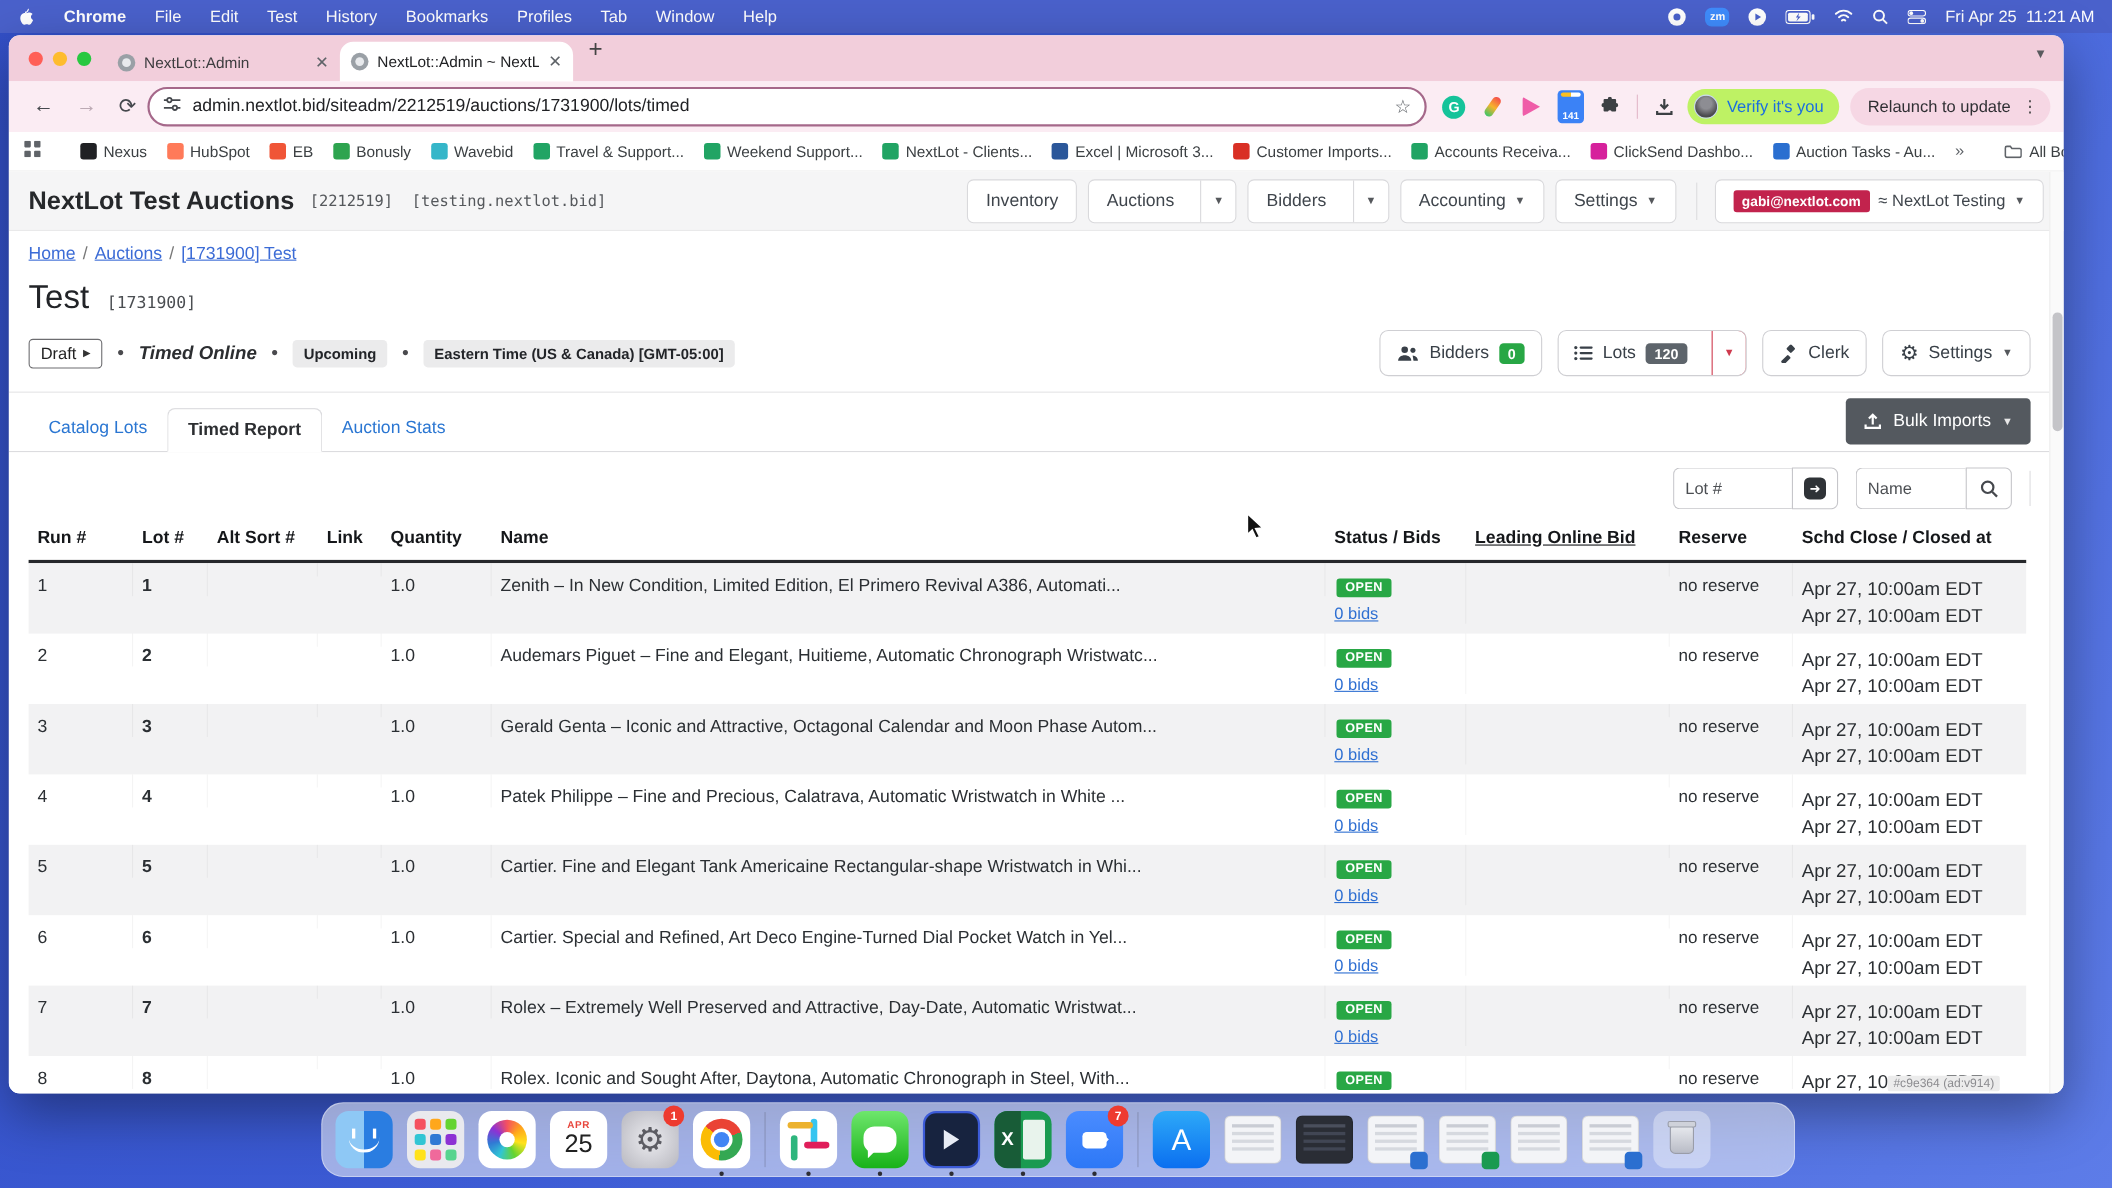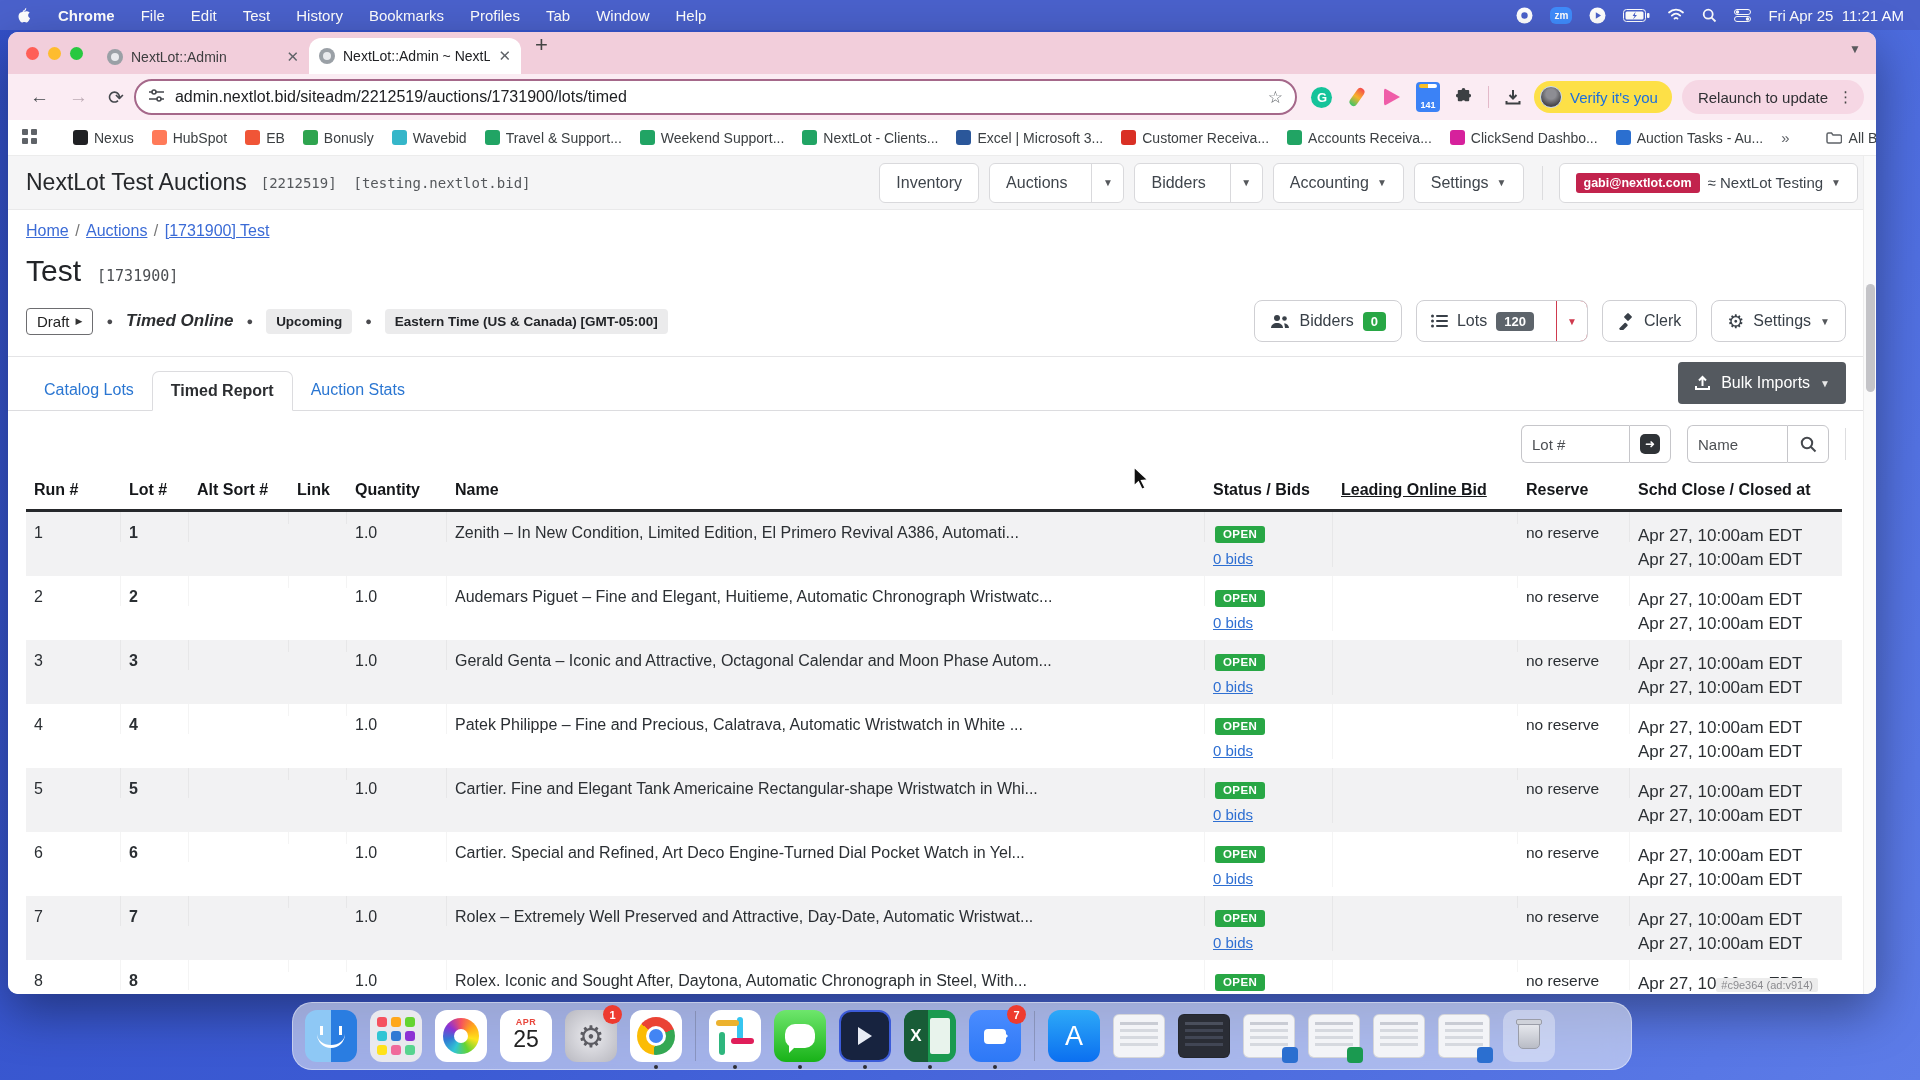--- a/index.html
+++ b/index.html
@@ -55,21 +55,21 @@
   .g-pen { width:8px; height:20px; border-radius:4px; transform:rotate(35deg);
     background:linear-gradient(#f5484d,#f7b32b,#3ac569); }
   .g-pink { width:0; height:0; border-left:16px solid #ef5da8; border-top:9px solid transparent;
     border-bottom:9px solid transparent; border-radius:3px; }
   .g-141 { min-width:24px; height:30px; background:#3b82f6; border-radius:4px; color:#fff;
     font-size:9px; font-weight:700; display:flex; align-items:flex-end; justify-content:center;
     padding-bottom:2px; position:relative; }
   .g-141::before{content:"";position:absolute;top:2px;left:3px;right:3px;height:4px;border-radius:2px;
     background:linear-gradient(90deg,#fbbf24 50%,#fff 50%);}
   .sep-v { width:1px; height:22px; background:#e3b9c9; }
-  .pill-verify { height:32px; border-radius:16px; background:#fde047; display:flex; align-items:center;
+  .pill-verify { height:32px; border-radius:16px; background:#bef264; display:flex; align-items:center;
     gap:8px; padding:0 14px 0 6px; font-size:15px; color:#1a6ee0; white-space:nowrap; }
   .avatar { width:22px; height:22px; border-radius:50%; background:radial-gradient(circle at 50% 35%,#8d8d93 30%,#4a4a4e 70%); border:1px solid #c9d8f0;}
   .pill-relaunch { height:34px; border-radius:17px; background:#f6d7e4; display:flex; align-items:center;
     gap:10px; padding:0 10px 0 16px; font-size:15px; color:#2f2f33; white-space:nowrap; }
   .dots3 { color:#444; font-size:15px; letter-spacing:1px; }
 
   .bookmarks { height:36px; background:#fff; border-bottom:1px solid #ececec; display:flex;
     align-items:center; padding:0 14px; gap:18px; font-size:14px; color:#3c4043; }
   .bm { display:flex; align-items:center; gap:6px; white-space:nowrap; }
   .bm .fv { width:15px; height:15px; border-radius:3px; flex:none; display:flex; align-items:center;
@@ -81,21 +81,21 @@
 
   
   .page { position:relative; height:838px; background:#fff; overflow:hidden; }
   .pagescroll { position:absolute; right:0; top:0; bottom:0; width:13px; background:#fafafa;
     border-left:1px solid #ededed; }
   .pagescroll .thumb { position:absolute; top:128px; left:2px; width:9px; height:108px;
     border-radius:5px; background:#c4c4c8; }
 
   .site-header { height:54px; background:#f5f5f6; border-bottom:1px solid #e9e9ea;
     display:flex; align-items:center; padding:0 18px; }
-  .sh-title { font-size:23px; color:#26282b; font-weight:400; }
+  .sh-title { font-size:23px; color:#26282b; font-weight:700; }
   .sh-mono { font-family:"DejaVu Sans Mono", monospace; font-size:14px; color:#55585c; margin-left:14px; }
   .sh-nav { margin-left:auto; display:flex; align-items:center; gap:10px; margin-right:12px; }
   .btn { background:#fff; border:1px solid #d9d9dc; border-radius:6px; color:#3f454c;
     font-size:16px; display:inline-flex; align-items:center; height:40px; padding:0 16px; gap:8px; }
   .btn .caret { font-size:10px; color:#55585c; }
   .btn.split { padding:0; }
   .btn.split .main { padding:0 16px; height:100%; display:flex; align-items:center; }
   .btn.split .arr { border-left:1px solid #d9d9dc; width:32px; height:100%; display:flex;
     align-items:center; justify-content:center; font-size:10px; color:#55585c; }
   .sh-div { width:1px; height:34px; background:#dcdcde; margin:0 6px; }
@@ -429,21 +429,21 @@
           <span class="bm">
             <span class="fv" style="background: rgb(33, 164, 100);"></span>
             <span>NextLot - Clients...</span>
           </span>
           <span class="bm">
             <span class="fv" style="background: rgb(43, 87, 154);"></span>
             <span>Excel | Microsoft 3...</span>
           </span>
           <span class="bm">
             <span class="fv" style="background: rgb(217, 48, 37);"></span>
-            <span>Customer Receiva...</span>
+            <span>Customer Imports...</span>
           </span>
           <span class="bm">
             <span class="fv" style="background: rgb(33, 164, 100);"></span>
             <span>Accounts Receiva...</span>
           </span>
           <span class="bm">
             <span class="fv" style="background: rgb(214, 33, 156);"></span>
             <span>ClickSend Dashbo...</span>
           </span>
           <span class="bm">

